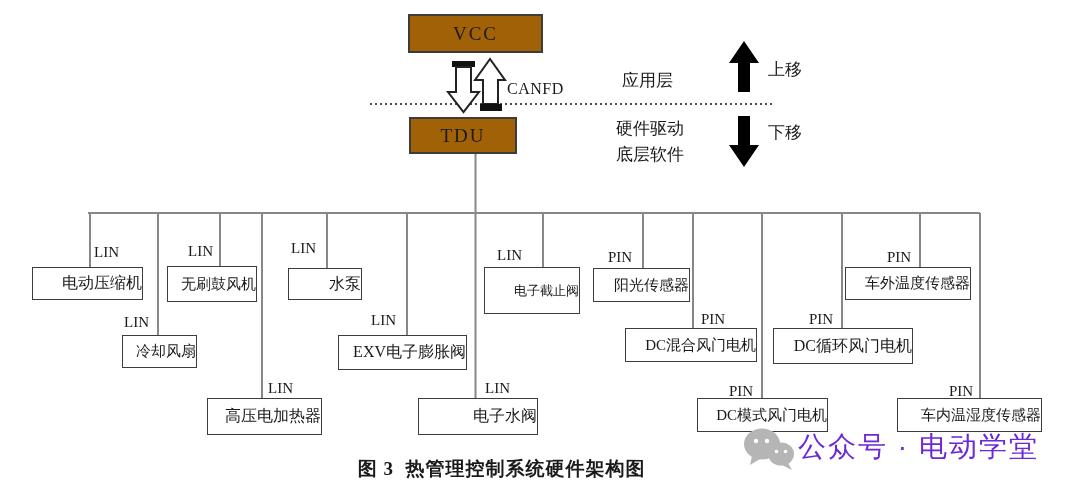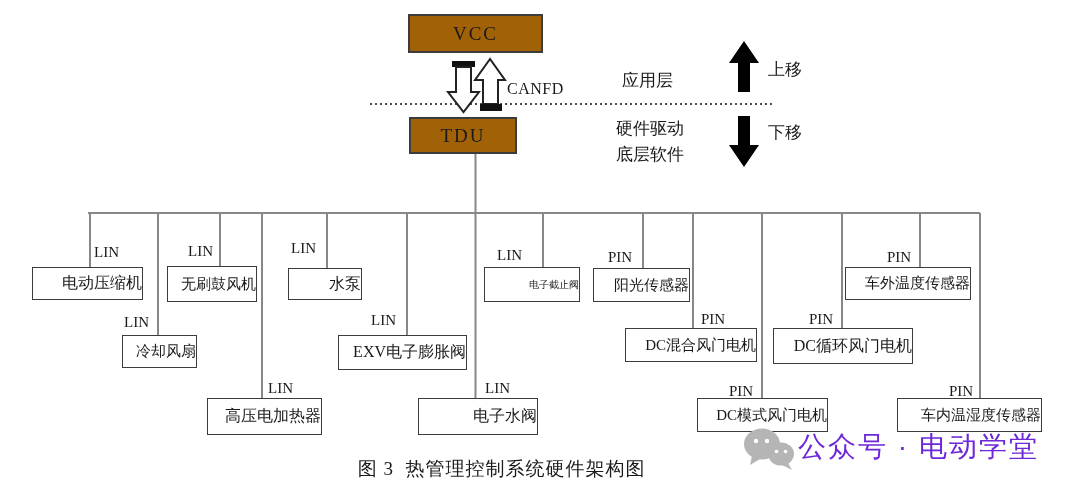--- a/index.html
+++ b/index.html
@@ -18,21 +18,21 @@
     display:flex;align-items:center;justify-content:flex-end;
     font-size:16px;box-sizing:border-box;white-space:nowrap;
   }
   .bus-label{
     position:absolute;font-size:15px;background:transparent;line-height:1;
   }
   .side-label{position:absolute;font-size:17px;line-height:1.2;white-space:nowrap;}
   .canfd{position:absolute;font-size:16px;letter-spacing:0.5px;}
   .caption{
     position:absolute;left:0;top:456px;width:1003px;text-align:center;
-    font-size:19px;font-weight:normal;white-space:pre;letter-spacing:1px;
+    font-size:19px;font-weight:bold;white-space:pre;letter-spacing:1px;
   }
   .watermark{
     position:absolute;left:798px;top:428px;font-size:28px;color:#6d28d9;
     font-family:"Liberation Sans","DejaVu Sans",sans-serif;
     letter-spacing:2px;white-space:nowrap;z-index:3;
   }
   .wm-icon{position:absolute;left:738px;top:424px;z-index:3;}
 </style>
 </head>
 <body>
@@ -105,21 +105,21 @@
     </div>
   <div class="node" style="left:207px;top:398px;width:115px;height:37px">
       <span>高压电加热器</span>
     </div>
   <div class="node" style="left:418px;top:398px;width:120px;height:37px">
       <span>电子水阀</span>
     </div>
   <div class="node" style="left:338px;top:335px;width:129px;height:35px">
       <span>EXV电子膨胀阀</span>
     </div>
-  <div class="node" style="left:484px;top:267px;width:96px;height:35px;font-size:10px">
+  <div class="node" style="left:484px;top:267px;width:96px;height:47px;font-size:13px">
       <span>电子截止阀</span>
     </div>
   <div class="node" style="left:593px;top:268px;width:97px;height:34px;font-size:15px">
       <span>阳光传感器</span>
     </div>
   <div class="node" style="left:625px;top:328px;width:132px;height:34px;font-size:15px">
       <span>DC混合风门电机</span>
     </div>
   <div class="node" style="left:697px;top:398px;width:131px;height:34px;font-size:15px">
       <span>DC模式风门电机</span>

